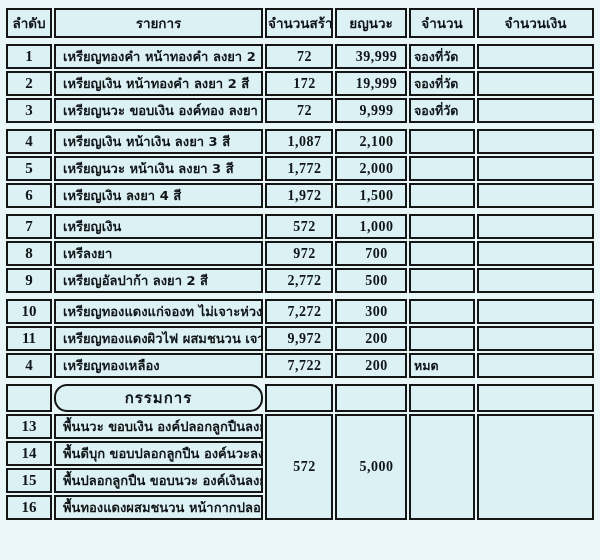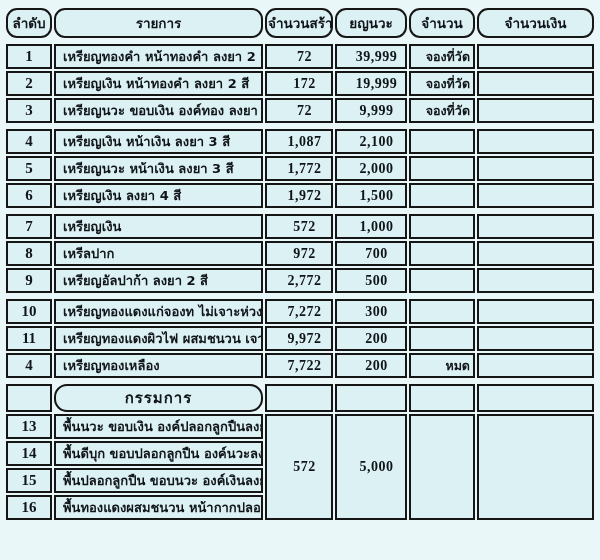--- a/index.html
+++ b/index.html
@@ -20,25 +20,25 @@
   }
   td,th{
     border:2px solid #161616;
     background:#dcf1f3;
     height:20px;
     padding:0 3px;
     font-weight:bold;
     overflow:hidden;
     white-space:nowrap;
   }
-  th{font-size:13.5px;text-align:center;padding:2px 1px;border-radius:11px;}
+  th{font-size:13.5px;text-align:center;padding:2px 1px;}
   td.no{text-align:center;font-family:"Liberation Serif",serif;font-size:15px;}
   td.item{text-align:left;padding-left:7px;font-size:13px;}
   td.num{text-align:center;font-family:"Liberation Serif",serif;font-size:14px;letter-spacing:.5px;padding-left:14px;}
-  td.qty{text-align:right;font-size:12.5px;}
+  td.qty{text-align:left;font-size:12.5px;}
   td.amt{text-align:center;}
   td.cmt{text-align:center;font-size:15px;letter-spacing:1px;border-radius:13px;}
   td.footcell{height:27px;position:relative;}
   .footnote{font-size:13px;padding-left:4px;}
   .total-label{
     position:absolute;left:56%;top:50%;
     transform:translate(-50%,-54%);
     font-size:21px;letter-spacing:2px;
   }
 </style>
@@ -155,21 +155,21 @@
         <tr>
       <td class="no">7</td>
       <td class="item">เหรียญเงิน</td>
       <td class="num">572</td>
       <td class="num">1,000</td>
       <td class="qty"></td>
       <td class="amt"></td>
     </tr>
     <tr>
       <td class="no">8</td>
-      <td class="item">เหรีลปาก</td>
+      <td class="item">เหรีลงยา</td>
       <td class="num">972</td>
       <td class="num">700</td>
       <td class="qty"></td>
       <td class="amt"></td>
     </tr>
     <tr>
       <td class="no">9</td>
       <td class="item">เหรียญอัลปาก้า ลงยา 2 สี</td>
       <td class="num">2,772</td>
       <td class="num">500</td>

